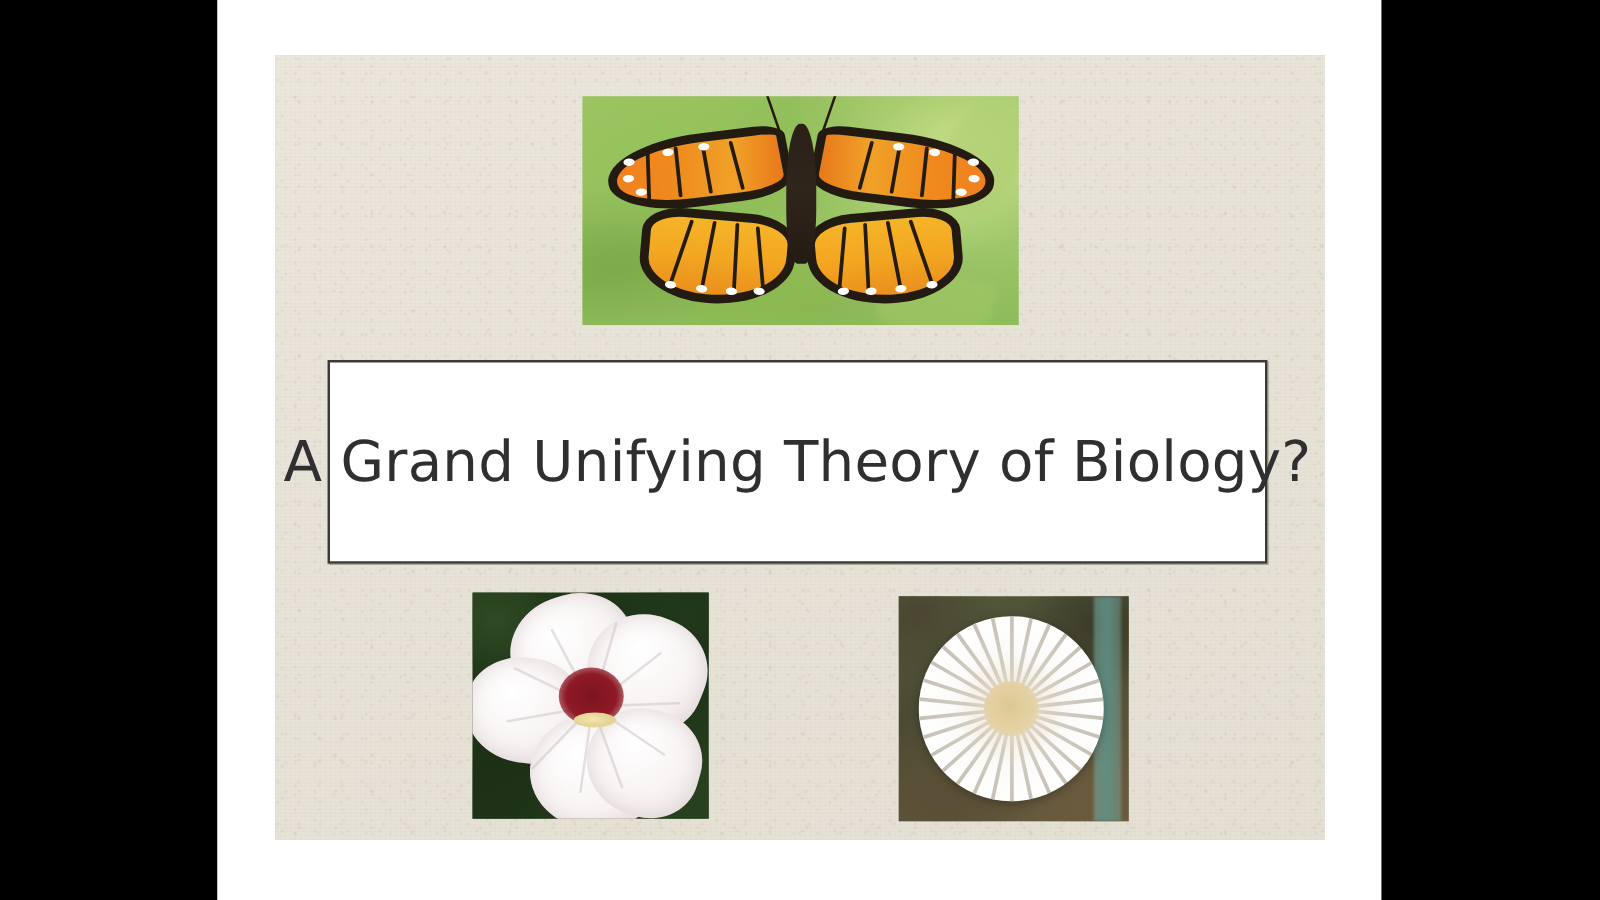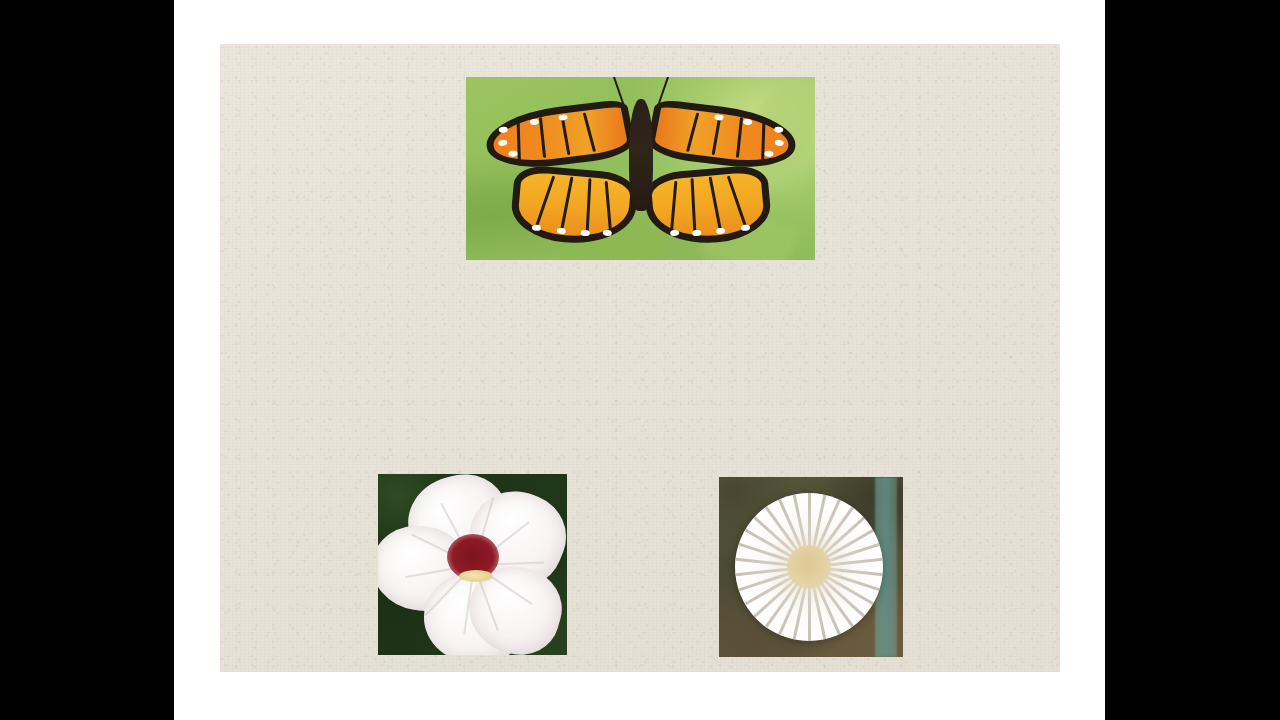--- a/index.html
+++ b/index.html
@@ -424,16 +424,19 @@
           <div class="mush-pleat" style="transform:rotate(288deg);"></div>
           <div class="mush-pleat" style="transform:rotate(300deg);"></div>
           <div class="mush-pleat" style="transform:rotate(312deg);"></div>
           <div class="mush-pleat" style="transform:rotate(324deg);"></div>
           <div class="mush-pleat" style="transform:rotate(336deg);"></div>
           <div class="mush-pleat" style="transform:rotate(348deg);"></div>
           <div class="mush-hub"></div>
         </div>
       </div>
 
+      <div class="title-box">
+        <div class="title-text">A Grand Unifying Theory of Biology?</div>
+      </div>
 
     </div>
   </div>
 </div>
 
 </body></html>

